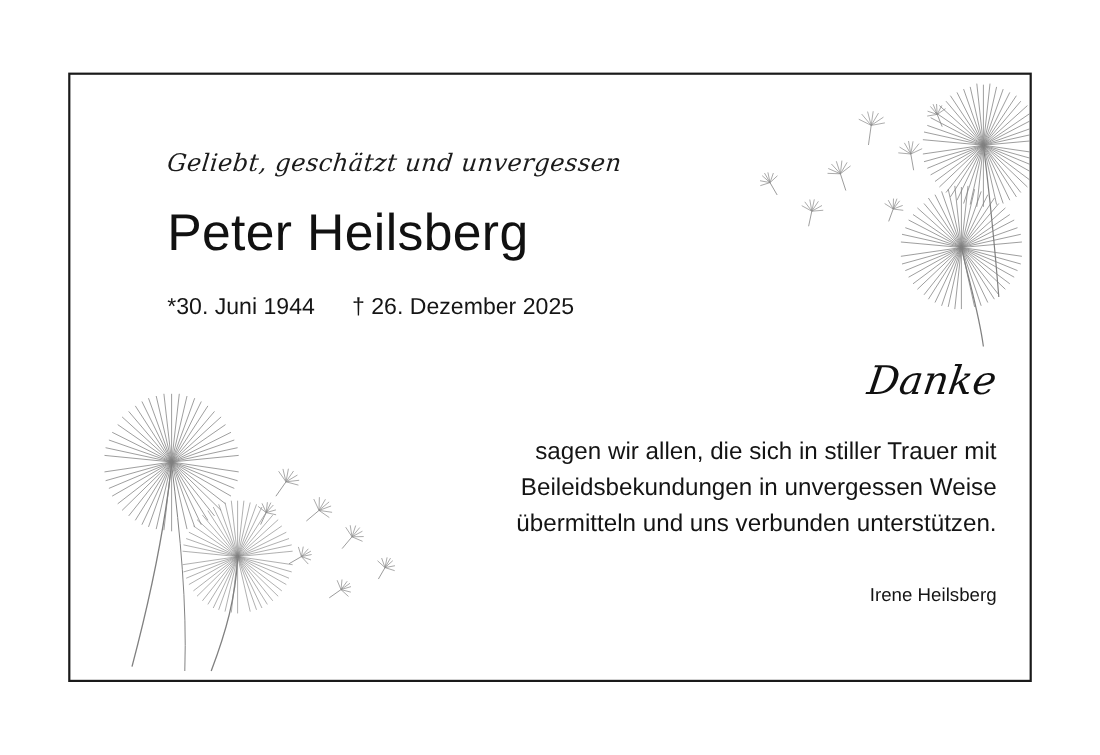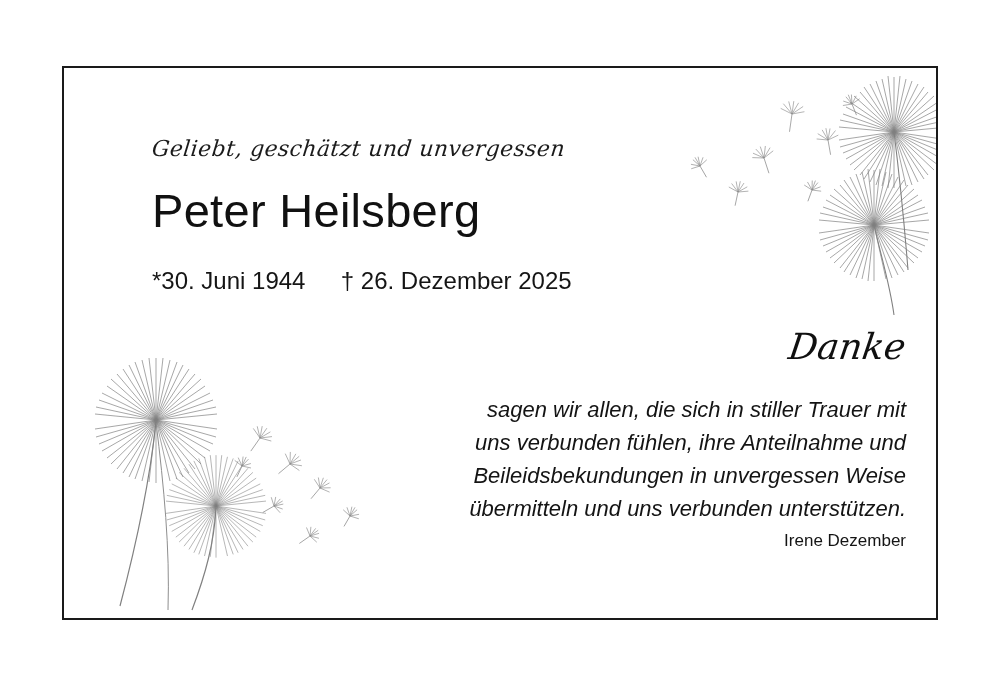--- a/index.html
+++ b/index.html
@@ -72,21 +72,21 @@
     letter-spacing: 0.3px;
     color: #111111;
     white-space: nowrap;
     text-align: center;
   }
 
   #dates {
     position: absolute;
     left: 88px;
     top: 199px;
-    font-size: 24px;
+    font-size: 21px;
     color: #151515;
     white-space: nowrap;
   }
   #dates .gap { display: inline-block; width: 22px; }
 
   #danke {
     position: absolute;
     right: 30px;
     top: 258px;
     font-size: 36px;
@@ -97,21 +97,20 @@
 
   #thanks-body {
     position: absolute;
     right: 30px;
     top: 325px;
     width: 560px;
     text-align: right;
     font-size: 22px;
     line-height: 33px;
     color: #141414;
-    font-style: italic;
   }
 
   #signature {
     position: absolute;
     right: 30px;
     top: 460px;
     width: 560px;
     text-align: right;
     font-size: 17px;
     line-height: 26px;
@@ -435,22 +434,21 @@
   <div id="dates">
     <span>*30. Juni 1944</span>
     <span class="gap"></span>
     <span>† 26. Dezember 2025</span>
   </div>
 
   <div class="script" id="danke">Danke</div>
 
   <div id="thanks-body">
     <div>sagen wir allen, die sich in stiller Trauer mit</div>
-    <div>uns verbunden fühlen, ihre Anteilnahme und</div>
     <div>Beileidsbekundungen in unvergessen Weise</div>
     <div>übermitteln und uns verbunden unterstützen.</div>
   </div>
 
   <div id="signature">
-    <div>Irene Dezember</div>
+    <div>Irene Heilsberg</div>
   </div>
 
 </div>
 
 </body></html>

